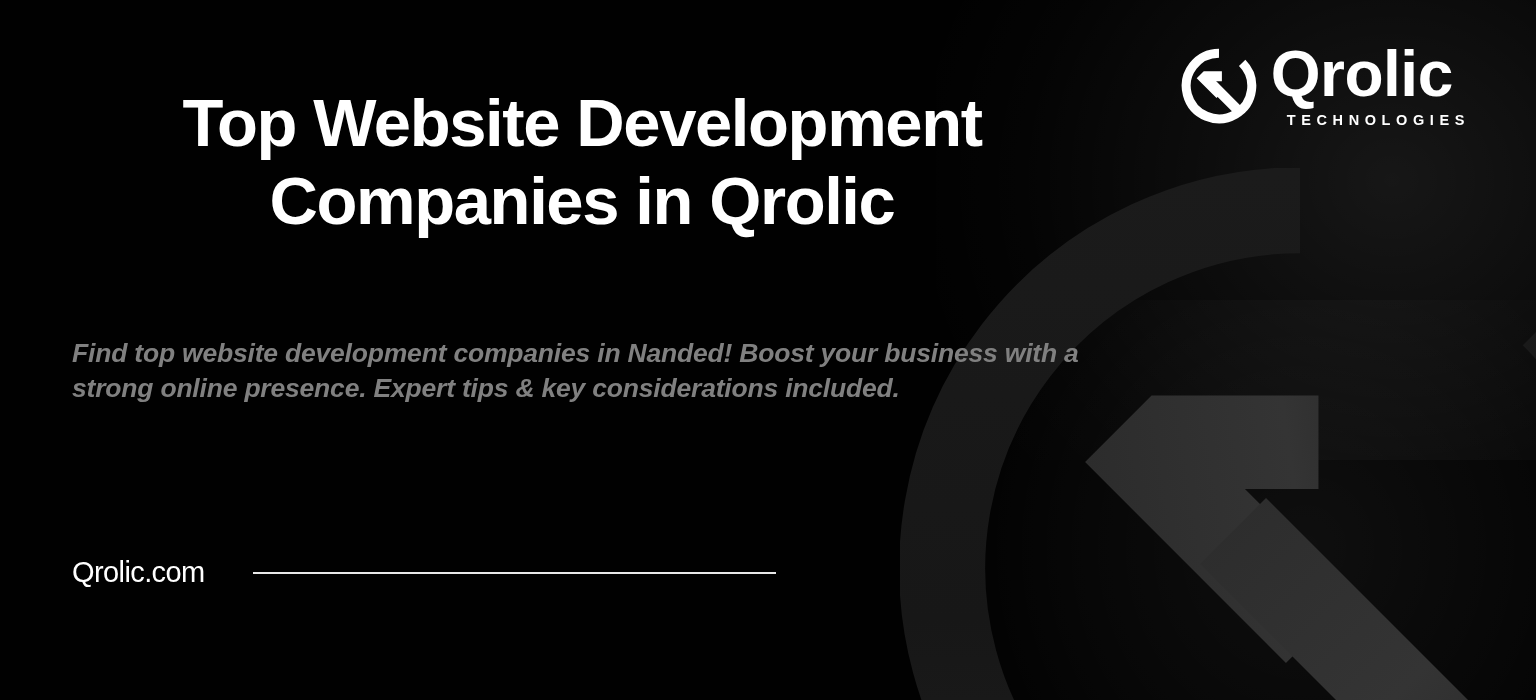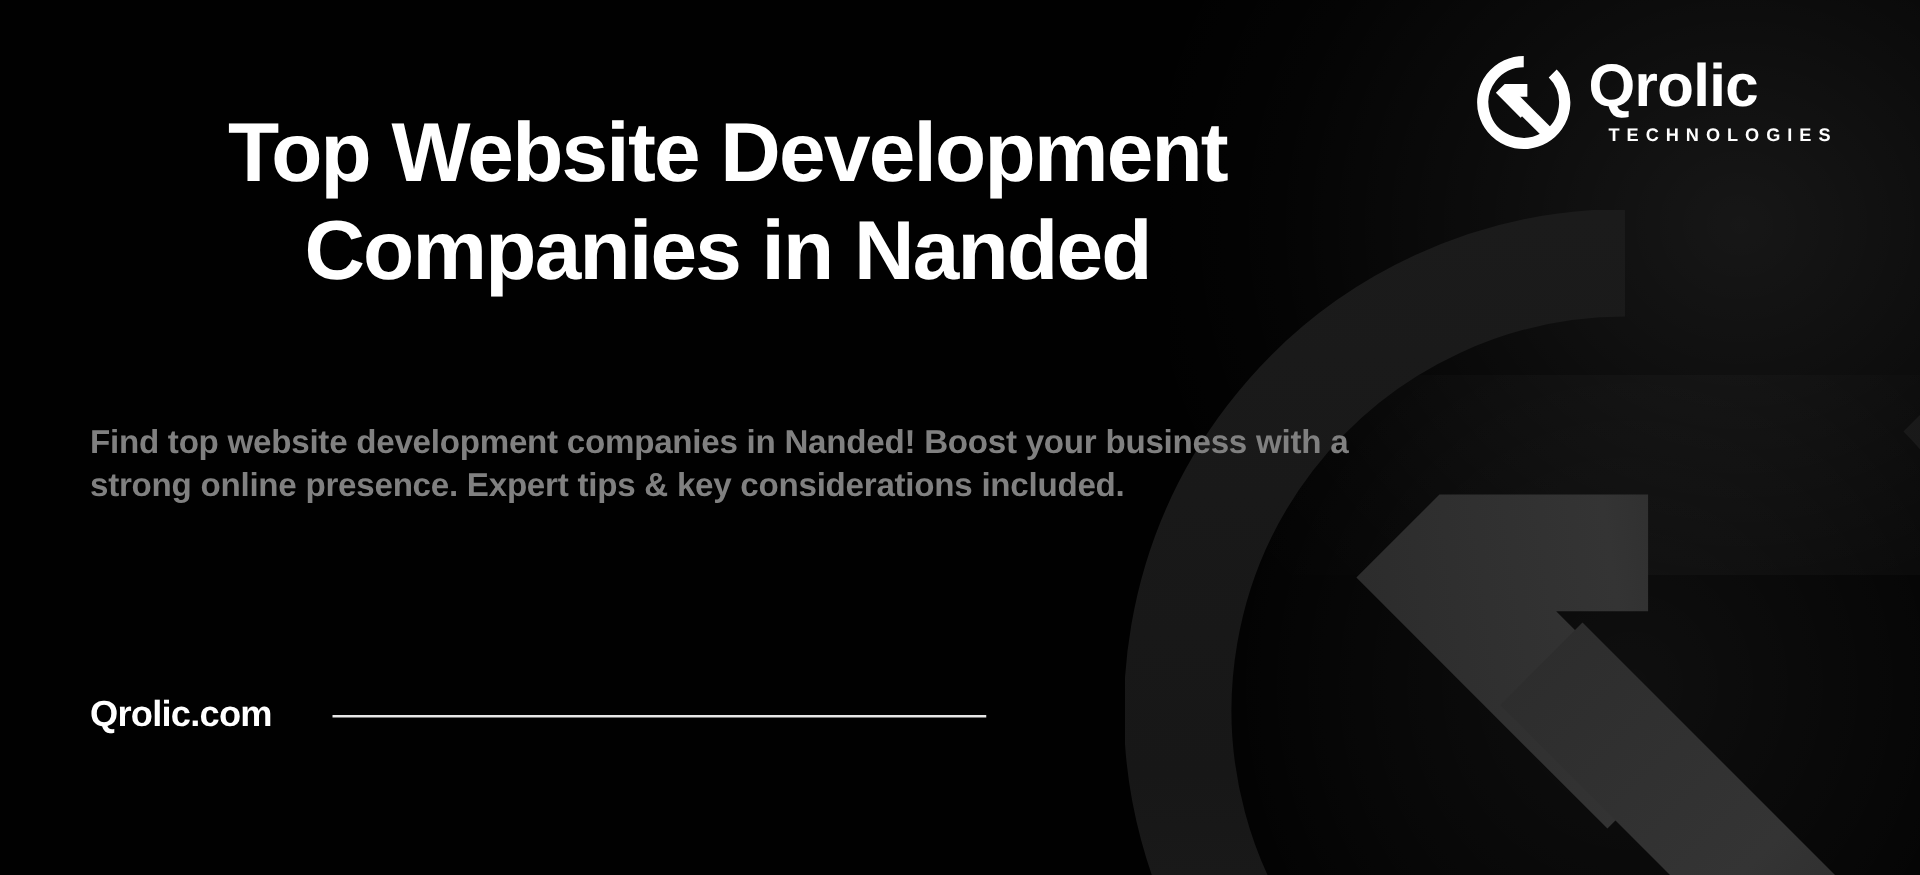--- a/index.html
+++ b/index.html
@@ -53,21 +53,21 @@
   
   .logo {
     position:absolute;
     right:66px; top:44px;
     display:flex; align-items:center; gap:14px;
   }
   .logo-mark { width:76px; height:76px; flex:0 0 auto; }
   .logo-mark svg { display:block; width:76px; height:76px; }
   .logo-text { display:flex; flex-direction:column; align-items:flex-start; }
   .logo-word {
-    font-size:48px; font-weight:700; color:#fff;
+    font-size:64px; font-weight:700; color:#fff;
     line-height:0.96; letter-spacing:-0.5px;
   }
   .logo-sub {
     font-size:14.5px; font-weight:700; color:#fff;
     letter-spacing:5.6px; margin-top:7px; margin-left:16px;
   }
 
   
   .headline {
     position:absolute;
@@ -77,31 +77,31 @@
     line-height:1.16; letter-spacing:-1.4px;text-align:center;
   }
   .headline .l2 { display:block; }
 
   
   .subtitle {
     position:absolute;
     left:72px; top:336px;
     width:1055px;
     font-size:26.5px; font-weight:700; color:#808080;
-    line-height:1.31; letter-spacing:-0.2px;
+    line-height:1.31; letter-spacing:-0.2px;font-style:italic;
   }
 
   
   .footer {
     position:absolute;
     left:72px; top:556px;
     display:flex; align-items:center;
   }
   .footer-site {
-    font-size:29px; font-weight:700; color:#ffffff;
+    font-size:29px; font-weight:400; color:#ffffff;
     letter-spacing:-0.6px; white-space:nowrap;text-align:right;
   }
   .footer-rule {
     width:523px; height:2px;
     background:#e8e8e8;
     margin-left:48px;
   }
 </style>
 </head>
 <body>
@@ -156,21 +156,21 @@
       </svg>
     </span>
     <span class="logo-text">
       <span class="logo-word">Qrolic</span>
       <span class="logo-sub">TECHNOLOGIES</span>
     </span>
   </div>
 
   <h1 class="headline">
     <span>Top Website Development</span>
-    <span class="l2">Companies in Nanded</span>
+    <span class="l2">Companies in Qrolic</span>
   </h1>
 
   <p class="subtitle">Find top website development companies in Nanded! Boost your business with a strong online presence. Expert tips &amp; key considerations included.</p>
 
   <div class="footer">
     <span class="footer-site">Qrolic.com</span>
     <span class="footer-rule"></span>
   </div>
 
 </div>

